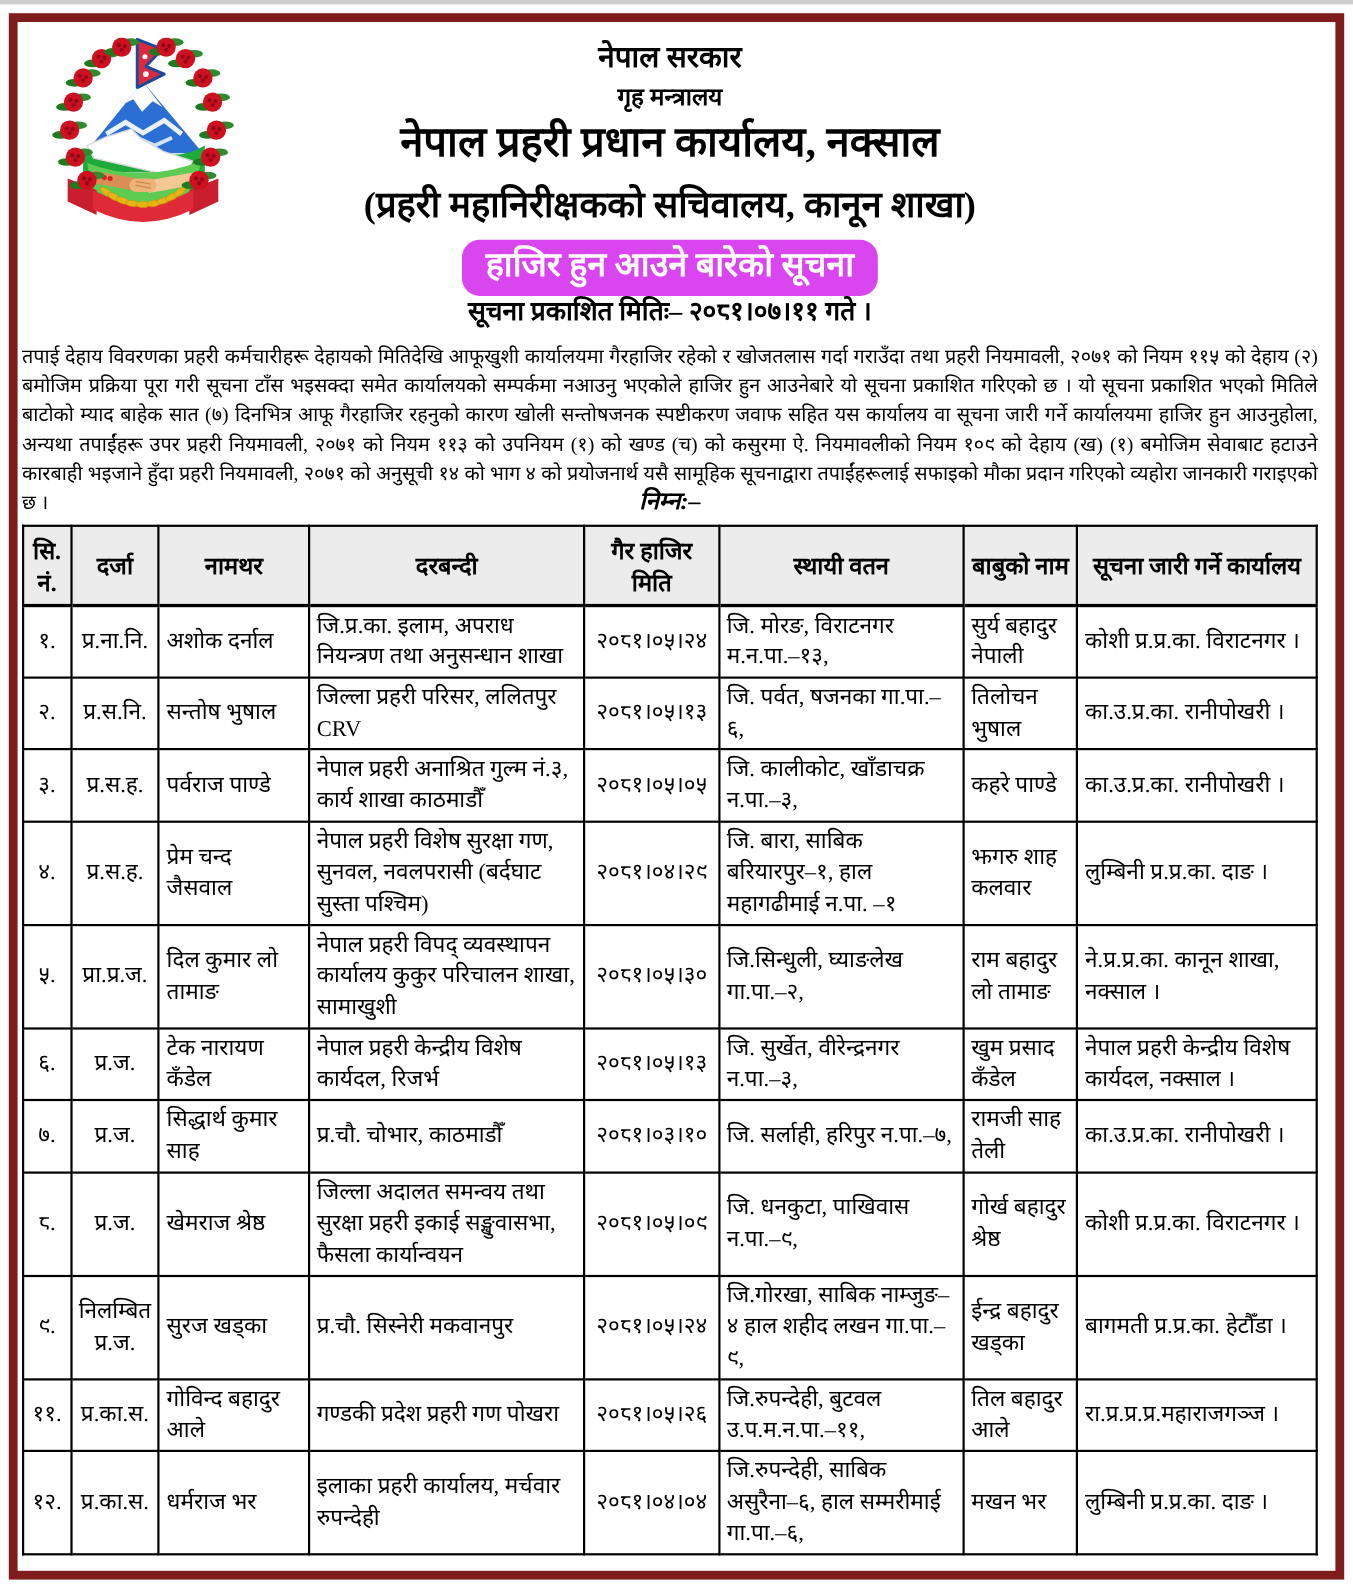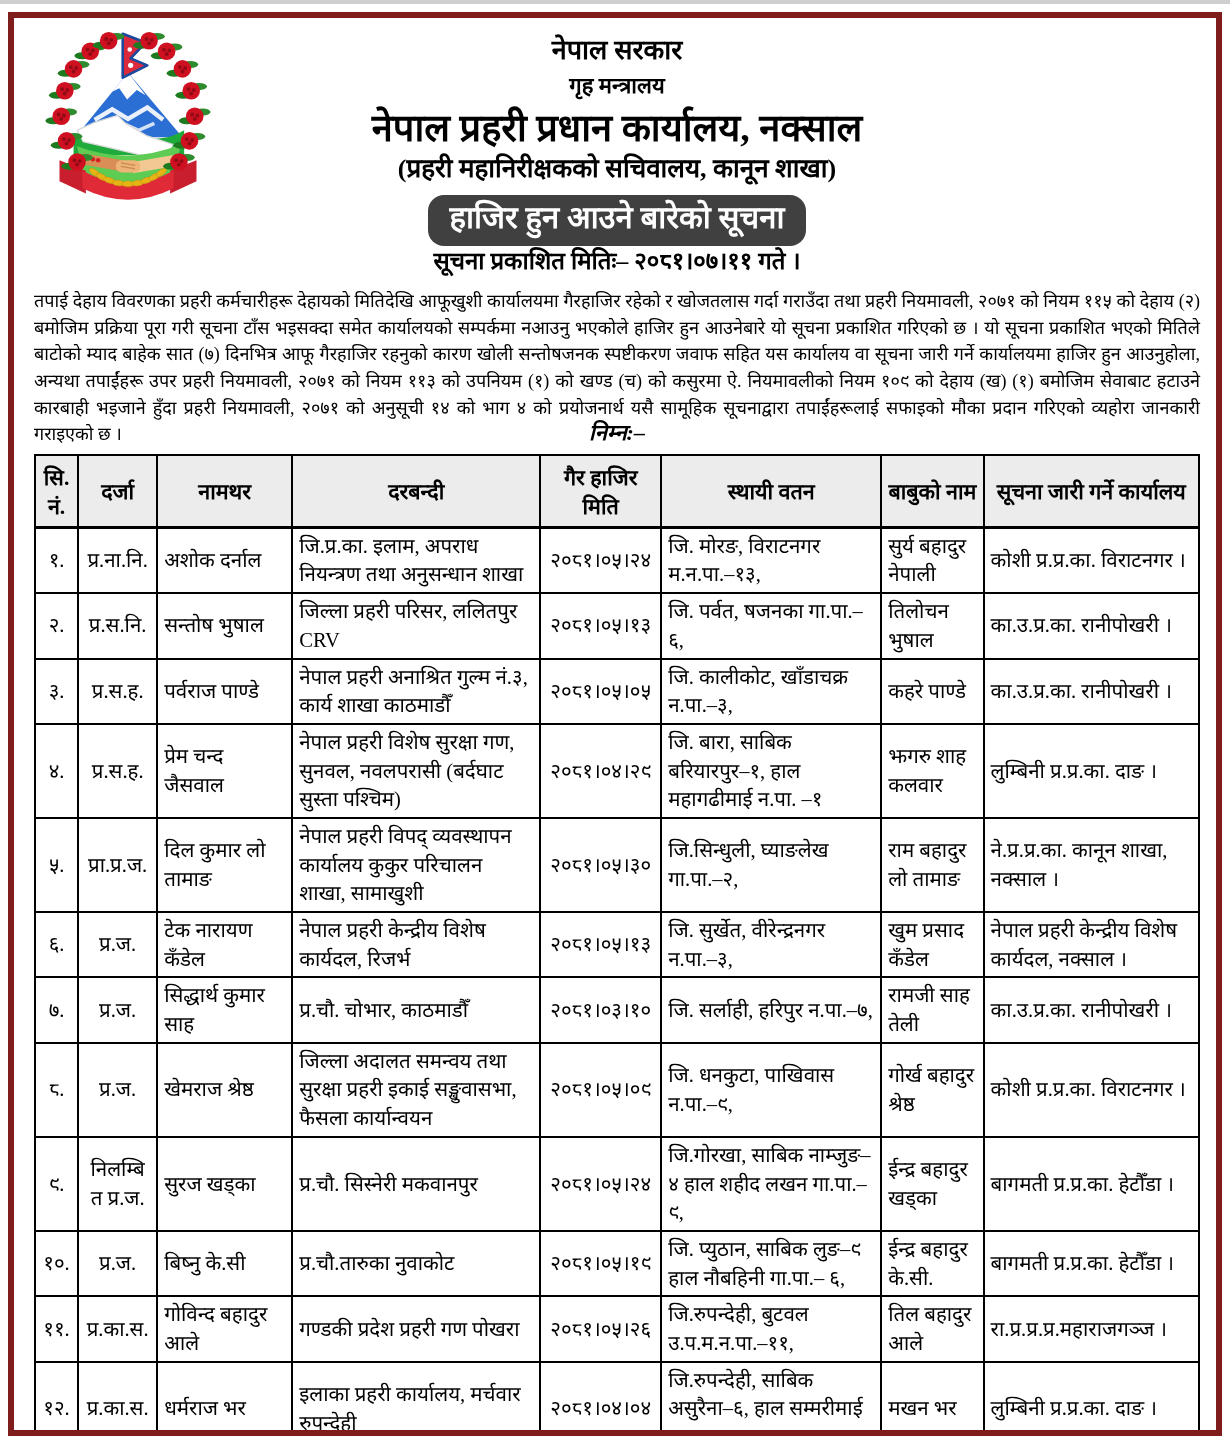--- a/index.html
+++ b/index.html
@@ -6,33 +6,33 @@
   * { box-sizing: border-box; }
   html,body { margin:0; padding:0; background:#ffffff; }
   body {
     width:1230px; height:1442px;
     font-family:"Liberation Serif","DejaVu Serif",serif;
     color:#000; position:relative;
   }
   .top-strip { height:4px; background:#cfcfcf; }
   .frame {
     position:absolute; left:8px; right:8px; top:12px; bottom:6px;
-    border:6px solid #7f1d1d;
-    padding:10px 16px 8px 20px;
+    border:8px solid #7f1d1d;
+    padding:10px 16px 8px 4px;
     overflow:hidden;
   }
   .emblem-wrap { position:absolute; left:26px; top:14px; width:176px; height:176px; }
   .header { text-align:center; line-height:1.25; }
   .gov-title   { font-size:27px; font-weight:bold; margin-top:6px; }
   .ministry    { font-size:22px; font-weight:bold; margin-top:4px; }
   .office-name { font-size:38px; font-weight:bold; margin-top:6px;text-align:center; }
-  .dept-line   { font-size:26px; font-weight:bold; margin-top:0; }
+  .dept-line   { font-size:33px; font-weight:bold; margin-top:12px; }
   .notice-box {
     display:inline-block; margin-top:10px;
-    background:#404040; color:#fff;
+    background:#d946ef; color:#fff;
     font-size:31px; font-weight:bold;
     padding:4px 22px 8px 22px; border-radius:16px;
   }
   .pub-date { font-size:24px; font-weight:bold; margin-top:0; }
   .paragraph {
     font-size:18px; line-height:1.48; text-align:justify;
     margin-top:12px;
   }
   .list-intro {
     text-align:center; font-weight:bold; font-size:22px;
@@ -350,30 +350,20 @@
           <td>९.</td>
           <td>निलम्बित प्र.ज.</td>
           <td>सुरज खड्का</td>
           <td>प्र.चौ. सिस्नेरी मकवानपुर</td>
           <td>२०८१।०५।२४</td>
           <td>जि.गोरखा, साबिक नाम्जुङ–४ हाल शहीद लखन गा.पा.–९,</td>
           <td>ईन्द्र बहादुर खड्का</td>
           <td>बागमती प्र.प्र.का. हेटौँडा ।</td>
         </tr>
         <tr>
-          <td>१०.</td>
-          <td>प्र.ज.</td>
-          <td>बिष्नु के.सी</td>
-          <td>प्र.चौ.तारुका नुवाकोट</td>
-          <td>२०८१।०५।१९</td>
-          <td>जि. प्युठान, साबिक लुङ–९ हाल नौबहिनी गा.पा.– ६,</td>
-          <td>ईन्द्र बहादुर के.सी.</td>
-          <td>बागमती प्र.प्र.का. हेटौँडा ।</td>
-        </tr>
-        <tr>
           <td>११.</td>
           <td>प्र.का.स.</td>
           <td>गोविन्द बहादुर आले</td>
           <td>गण्डकी प्रदेश प्रहरी गण पोखरा</td>
           <td>२०८१।०५।२६</td>
           <td>जि.रुपन्देही, बुटवल उ.प.म.न.पा.–११,</td>
           <td>तिल बहादुर आले</td>
           <td>रा.प्र.प्र.प्र.महाराजगञ्ज ।</td>
         </tr>
         <tr>

